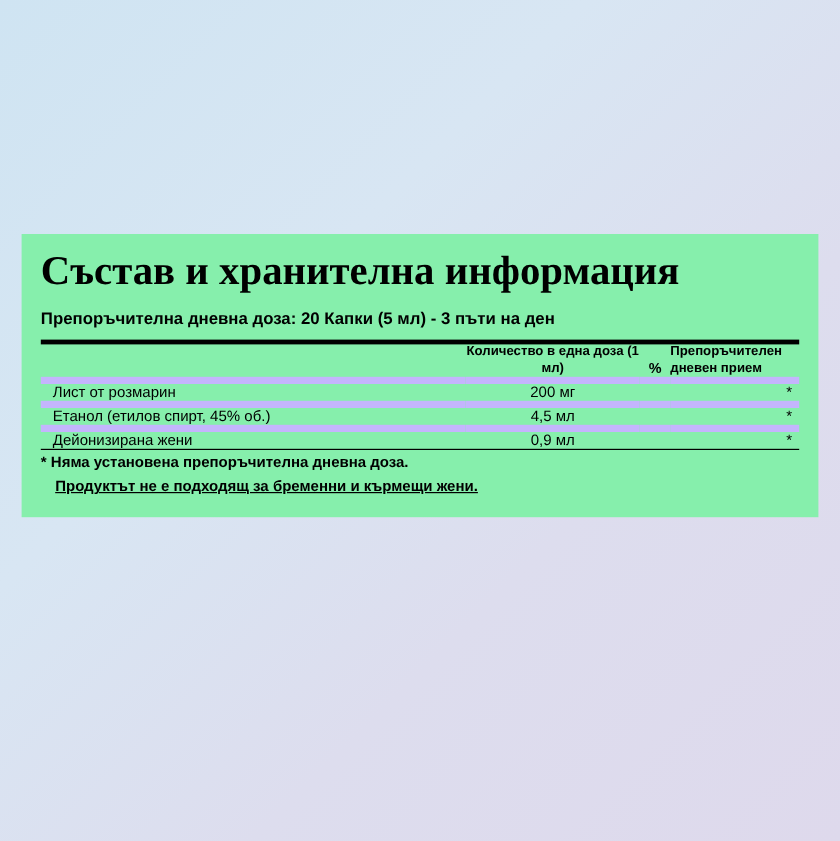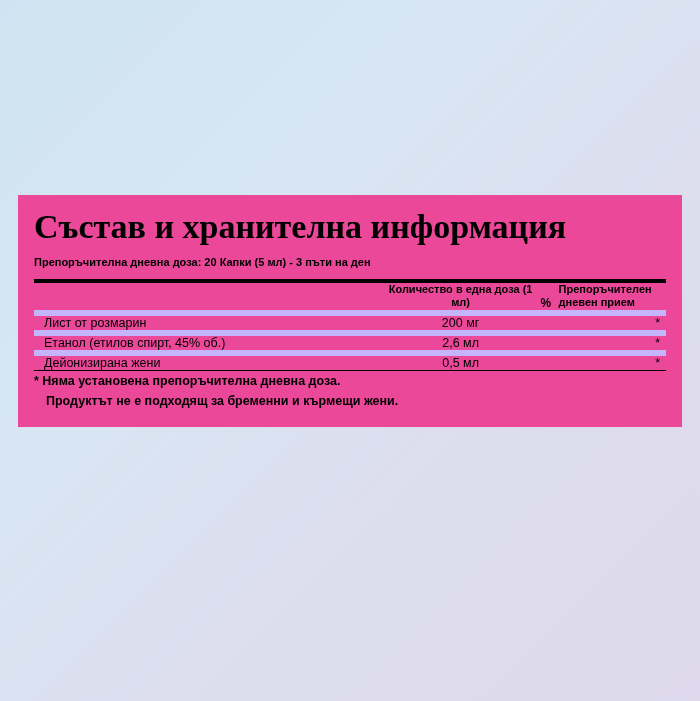--- a/index.html
+++ b/index.html
@@ -14,38 +14,38 @@
     overflow: hidden;
     position: relative;
   }
 
   
   .label-panel {
     position: absolute;
     left: 18px;
     top: 195px;
     width: 664px;
-    background: #ec4899;
+    background: #86efac;
     box-sizing: border-box;
     padding: 14px 16px 16px 16px;
   }
 
   .label-title {
     font-family: "Liberation Serif", serif;
     font-weight: bold;
     font-size: 34px;
     line-height: 1.05;
     color: #000;
     letter-spacing: 0px;
     margin: 0 0 10px 0;
     white-space: nowrap;
   }
 
   .serving-lines {
-    font-size: 11px;
+    font-size: 14px;
     font-weight: bold;
     color: #000;
     line-height: 1.45;
     margin-bottom: 8px;
   }
 
   .rule-thick {
     border-top: 4px solid #000;
     height: 0;
     margin: 0;
@@ -105,21 +105,21 @@
   .ing-pct { text-align: center; }
   .ing-dv { text-align: right; padding-right: 6px !important; font-size: 13px; }
 
   .footnotes {
     margin-top: 0;
     font-size: 12.5px;
     font-weight: bold;
     color: #000;
     line-height: 1.6;
   }
-  .footnote-2 { padding-left: 12px; }
+  .footnote-2 { padding-left: 12px; text-decoration: underline; }
 </style>
 </head>
 <body>
 
 <div class="label-panel">
 
   <div class="label-title">Състав и хранителна информация</div>
 
   <div class="serving-lines">
     <div>Препоръчителна дневна доза: 20 Капки (5 мл) - 3 пъти на ден</div>
@@ -138,27 +138,27 @@
     </thead>
     <tbody>
       <tr class="ing-row">
         <td class="ing-name">Лист от розмарин</td>
         <td class="ing-amount">200 мг</td>
         <td class="ing-pct"></td>
         <td class="ing-dv">*</td>
       </tr>
       <tr class="ing-row">
         <td class="ing-name">Етанол (етилов спирт, 45% об.)</td>
-        <td class="ing-amount">2,6 мл</td>
+        <td class="ing-amount">4,5 мл</td>
         <td class="ing-pct"></td>
         <td class="ing-dv">*</td>
       </tr>
       <tr class="ing-row">
         <td class="ing-name">Дейонизирана жени</td>
-        <td class="ing-amount">0,5 мл</td>
+        <td class="ing-amount">0,9 мл</td>
         <td class="ing-pct"></td>
         <td class="ing-dv">*</td>
       </tr>
     </tbody>
   </table>
 
   <div class="rule-thin"></div>
 
   <div class="footnotes">
     <div>* Няма установена препоръчителна дневна доза.</div>

